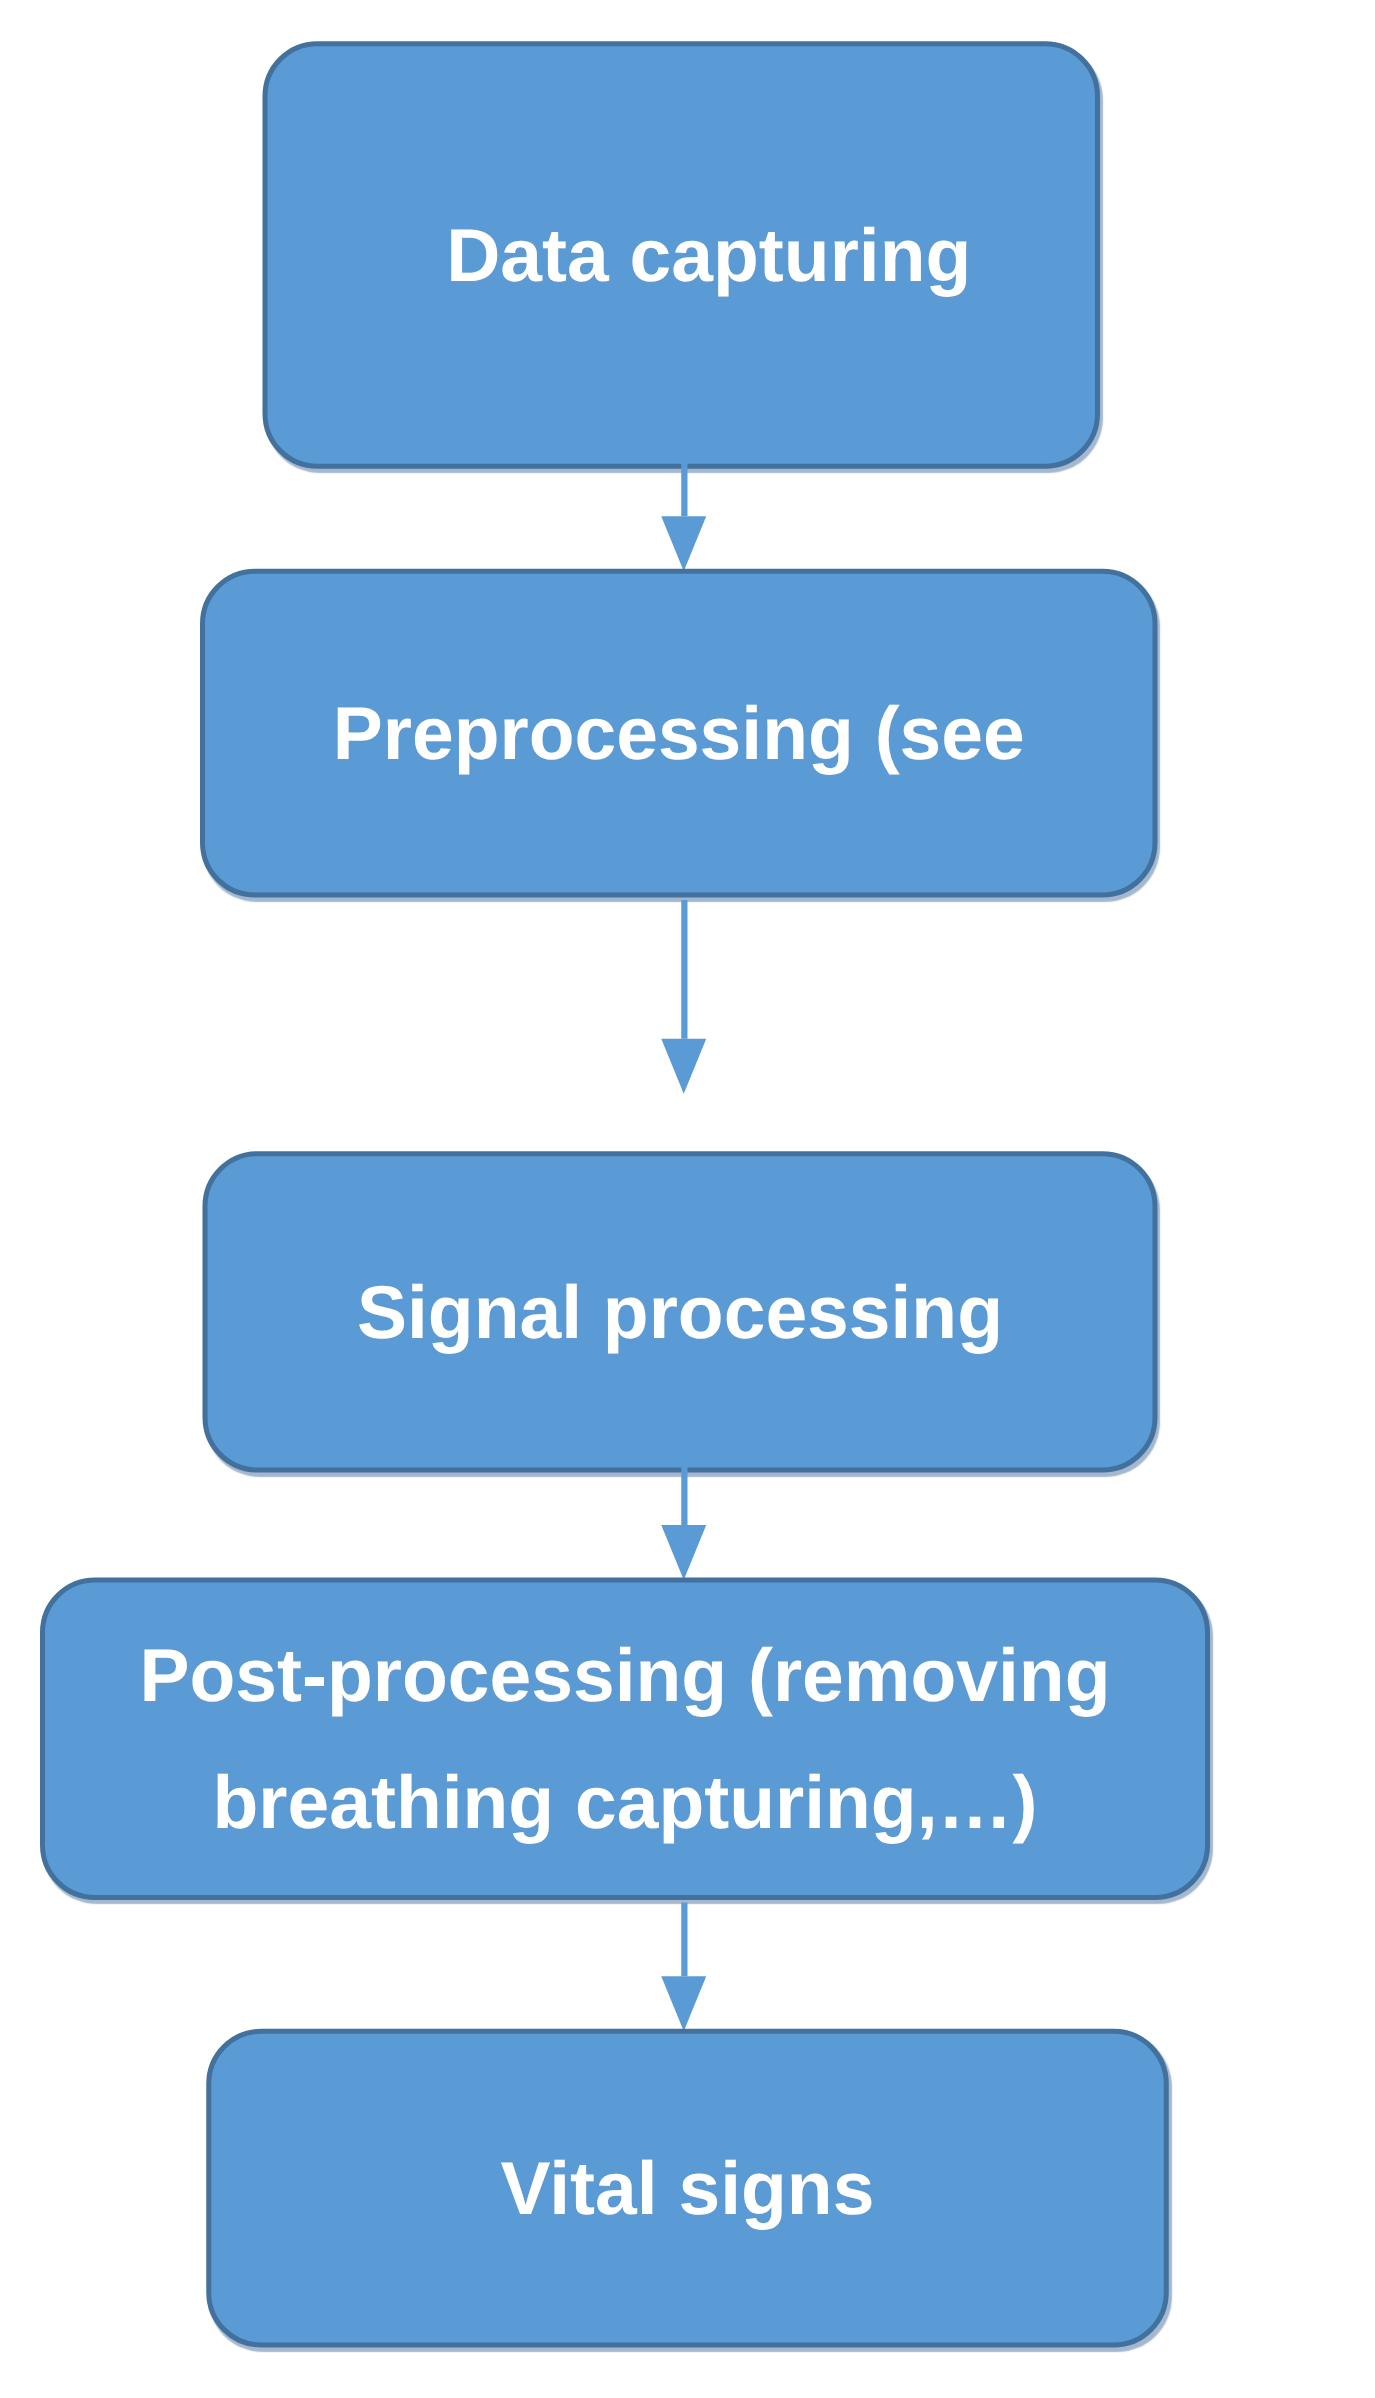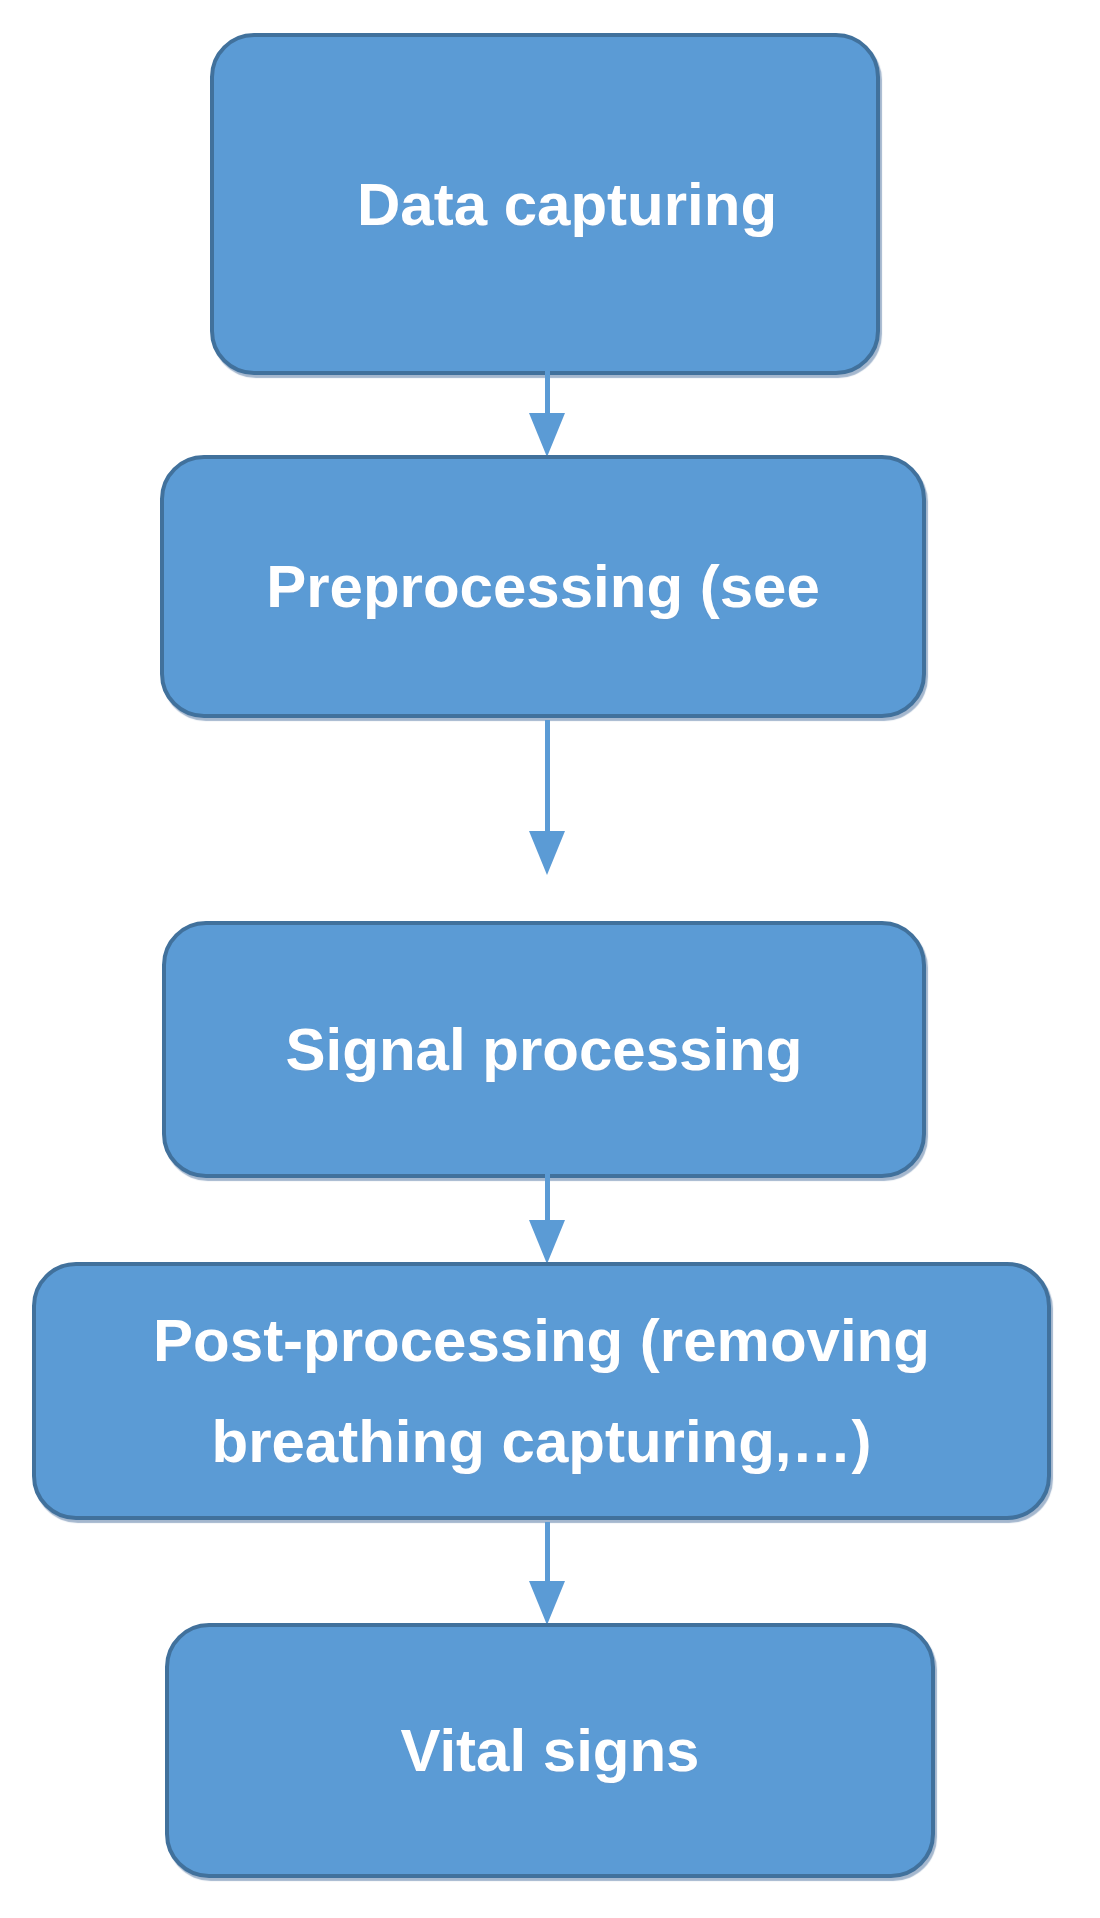--- a/index.html
+++ b/index.html
@@ -33,21 +33,21 @@
     line-height: 101px;
     text-shadow: 0 1px 1px rgba(120,150,190,0.35);
   }
   .node .line {
     display: block;
     white-space: nowrap;
   }
   .node-1 { left: 210px; top: 33px;   width: 670px;  height: 342px; padding-left: 44px; }
   .node-2 { left: 160px; top: 455px;  width: 766px;  height: 263px; gap: 15px; }
   .node-3 { left: 162px; top: 873px;  width: 764px;  height: 257px; margin-top: 48px; }
-  .node-4 { left: 32px;  top: 1262px; width: 1019px; height: 258px; }
+  .node-4 { left: 32px;  top: 1262px; width: 936px; height: 258px; }
   .node-5 { left: 165px; top: 1623px; width: 770px;  height: 255px; }
 
   .arrow {
     position: absolute;
     left: 529px;
     width: 36px;
     display: flex;
     flex-direction: column;
     align-items: center;
   }

